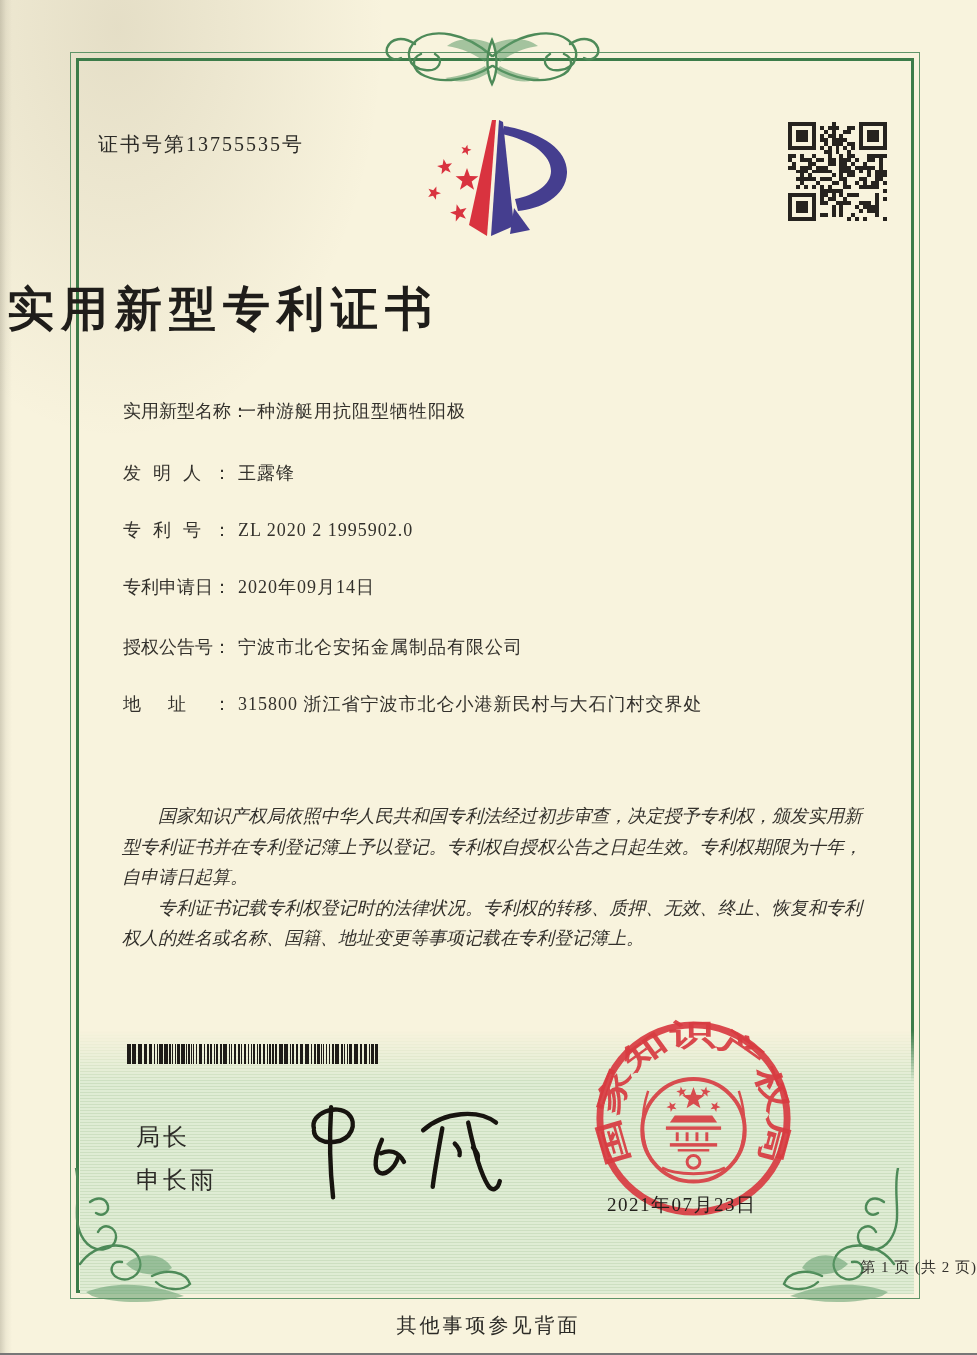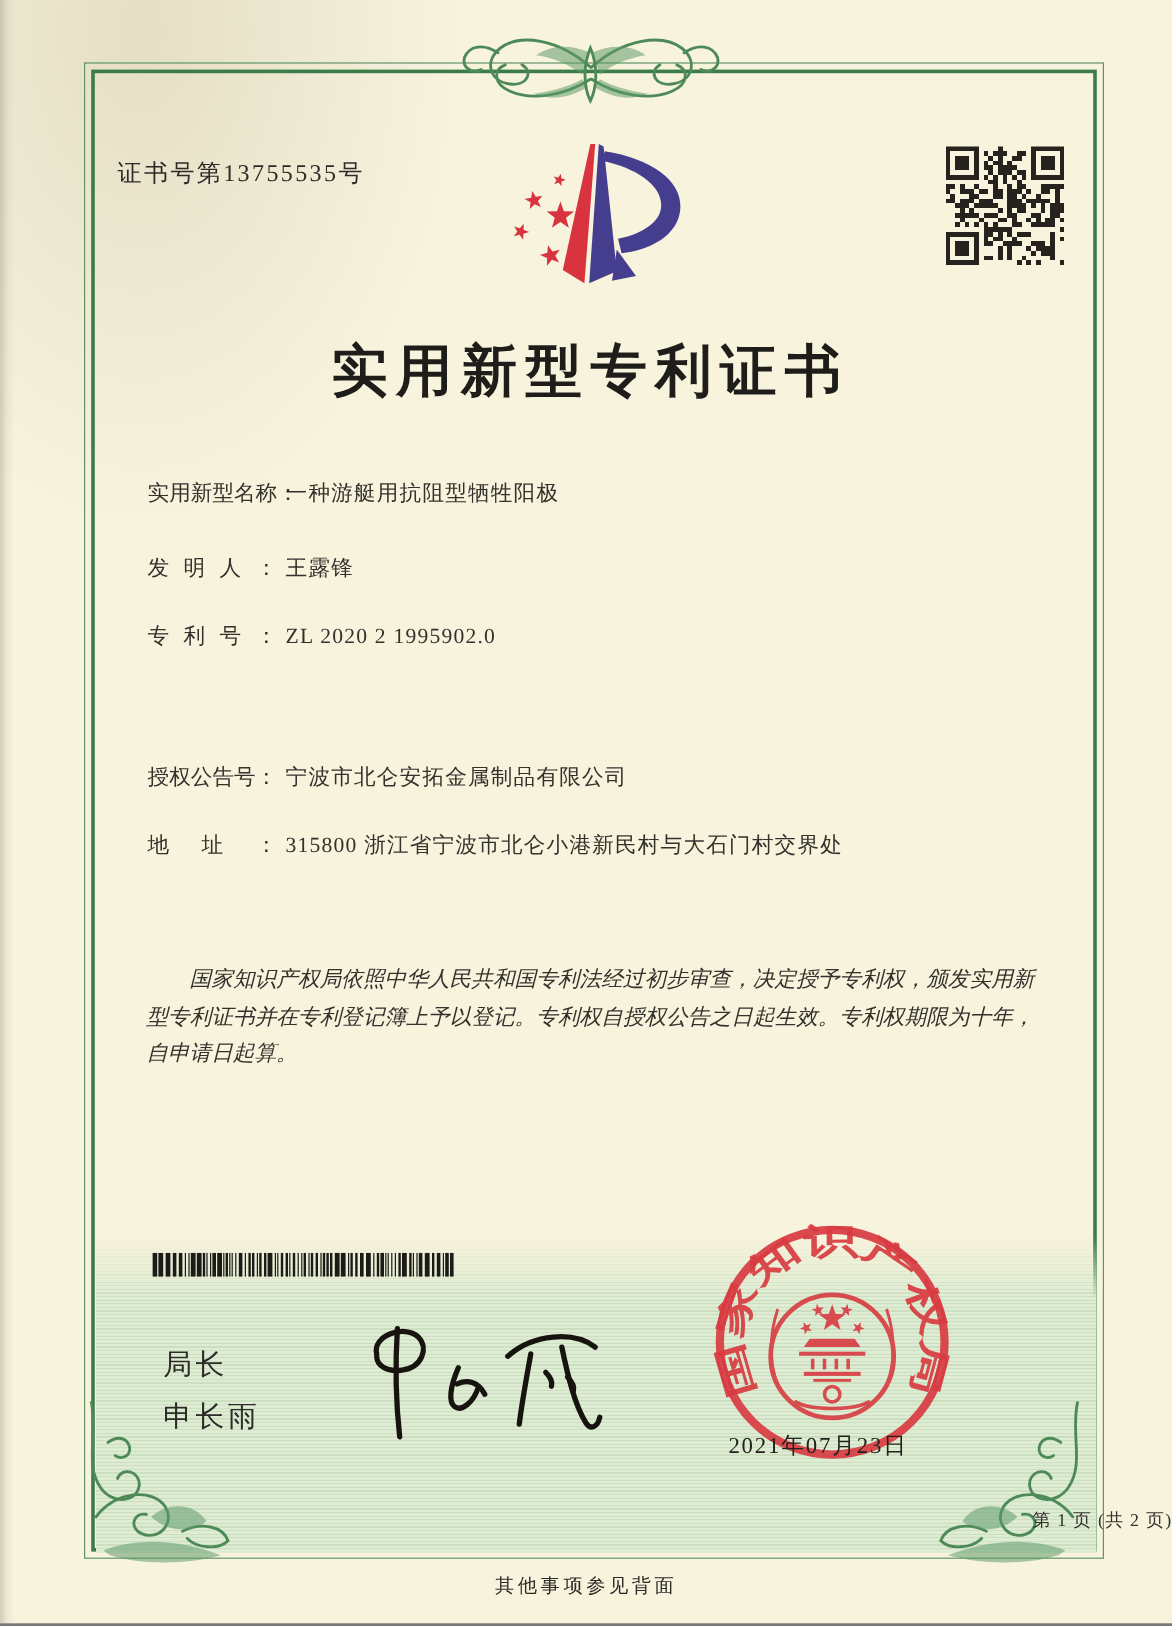--- a/index.html
+++ b/index.html
@@ -19,36 +19,36 @@
   .frame-thick{position:absolute;left:76px;top:58px;right:63px;bottom:60px;
     border:3px solid #3c7c49;pointer-events:none;}
   .green-zone{position:absolute;left:80px;top:1030px;width:834px;height:264px;
     background:repeating-linear-gradient(180deg,#dfecd4 0px,#dfecd4 2px,#cddfc1 2px,#cddfc1 3px);
     -webkit-mask-image:linear-gradient(180deg,transparent 0,#000 52px);
     mask-image:linear-gradient(180deg,transparent 0,#000 52px);}
   .flourish{stroke:#4d8a58;fill:none;stroke-width:2.4;stroke-linecap:round;}
   .flourish-fill{fill:#5f9a6a;stroke:none;opacity:.55;}
   
   .cert-no{left:98px;top:131px;font-size:20px;letter-spacing:2px;white-space:nowrap;}
-  .title{left:0;right:0;top:278px;text-align:center;font-size:47px;font-weight:bold;
+  .title{left:0;right:0;top:278px;text-align:left;font-size:47px;font-weight:bold;
     letter-spacing:7px;text-indent:7px;color:#1f1d1a;}
   
   .field-row{position:absolute;left:123px;font-size:18px;white-space:nowrap;color:#33312c;}
   .f-label{display:inline-block;width:108px;text-align:justify;text-align-last:justify;}
   .f-value{margin-left:7px;letter-spacing:1px;}
   .pair2{position:absolute;left:274px;top:0;white-space:nowrap;}
   .paras{position:absolute;left:122px;top:801px;width:740px;font-size:18px;
     line-height:30.5px;text-align:justify;color:#33312c;font-style:italic;}
   .paras p{margin:0;text-indent:2em;}
   
   .director{left:136px;font-size:24px;letter-spacing:3px;
     font-family:"Liberation Sans","DejaVu Sans",sans-serif;color:#2c2b27;}
   .seal-date{left:607px;top:1192px;font-size:19px;letter-spacing:1.5px;color:#23211d;}
   .page-info{left:0;right:0;top:1258px;text-align:right;font-size:15px;letter-spacing:1px;color:#33312c;}
-  .back-note{left:0;right:0;top:1312px;text-align:center;font-size:16px;letter-spacing:3px;color:#2b2a26;}
+  .back-note{left:0;right:0;top:1312px;text-align:center;font-size:20px;letter-spacing:3px;color:#2b2a26;}
   .sig path{stroke:#17140f;stroke-width:4.6;fill:none;stroke-linecap:round;stroke-linejoin:round;}
   .seal-red{fill:none;stroke:#d83b41;}
   .seal-fill{fill:#d83b41;stroke:none;}
   .seal-txt{fill:#d83b41;font-size:30px;font-weight:bold;
     font-family:"Liberation Sans","DejaVu Sans",sans-serif;}
 </style>
 </head>
 <body>
 
 <div class="paper">
@@ -321,29 +321,33 @@
 
   <div class="field-row" style="top:399px">
     <span class="f-label">实用新型名称：</span><span class="f-value">一种游艇用抗阻型牺牲阳极</span>
   </div>
   <div class="field-row" style="top:461px">
     <span class="f-label">发明人：</span><span class="f-value">王露锋</span>
   </div>
   <div class="field-row" style="top:518px">
     <span class="f-label">专利号：</span><span class="f-value">ZL 2020 2 1995902.0</span>
   </div>
+  <div class="field-row" style="top:575px">
+    <span class="f-label">专利申请日：</span><span class="f-value">2020年09月14日</span>
+  </div>
   <div class="field-row" style="top:635px">
     <span class="f-label">授权公告号：</span><span class="f-value">宁波市北仑安拓金属制品有限公司</span>
   </div>
   <div class="field-row" style="top:692px">
     <span class="f-label">地址：</span><span class="f-value">315800 浙江省宁波市北仑小港新民村与大石门村交界处</span>
   </div>
 
   <div class="paras">
     <p>国家知识产权局依照中华人民共和国专利法经过初步审查，决定授予专利权，颁发实用新型专利证书并在专利登记簿上予以登记。专利权自授权公告之日起生效。专利权期限为十年，自申请日起算。</p>
+    <p>专利证书记载专利权登记时的法律状况。专利权的转移、质押、无效、终止、恢复和专利权人的姓名或名称、国籍、地址变更等事项记载在专利登记簿上。</p>
   </div>
 
   <svg class="abs" id="barcode" style="left:127px;top:1044px" width="254" height="20" viewBox="0 0 254 20" preserveAspectRatio="none">
       <rect x="0" y="0" width="4" height="20" fill="#1d1b17"></rect>
       <rect x="5" y="0" width="4" height="20" fill="#1d1b17"></rect>
       <rect x="11" y="0" width="4" height="20" fill="#1d1b17"></rect>
       <rect x="17" y="0" width="3" height="20" fill="#1d1b17"></rect>
       <rect x="22" y="0" width="3" height="20" fill="#1d1b17"></rect>
       <rect x="27" y="0" width="1" height="20" fill="#1d1b17"></rect>
       <rect x="30" y="0" width="1" height="20" fill="#1d1b17"></rect>

